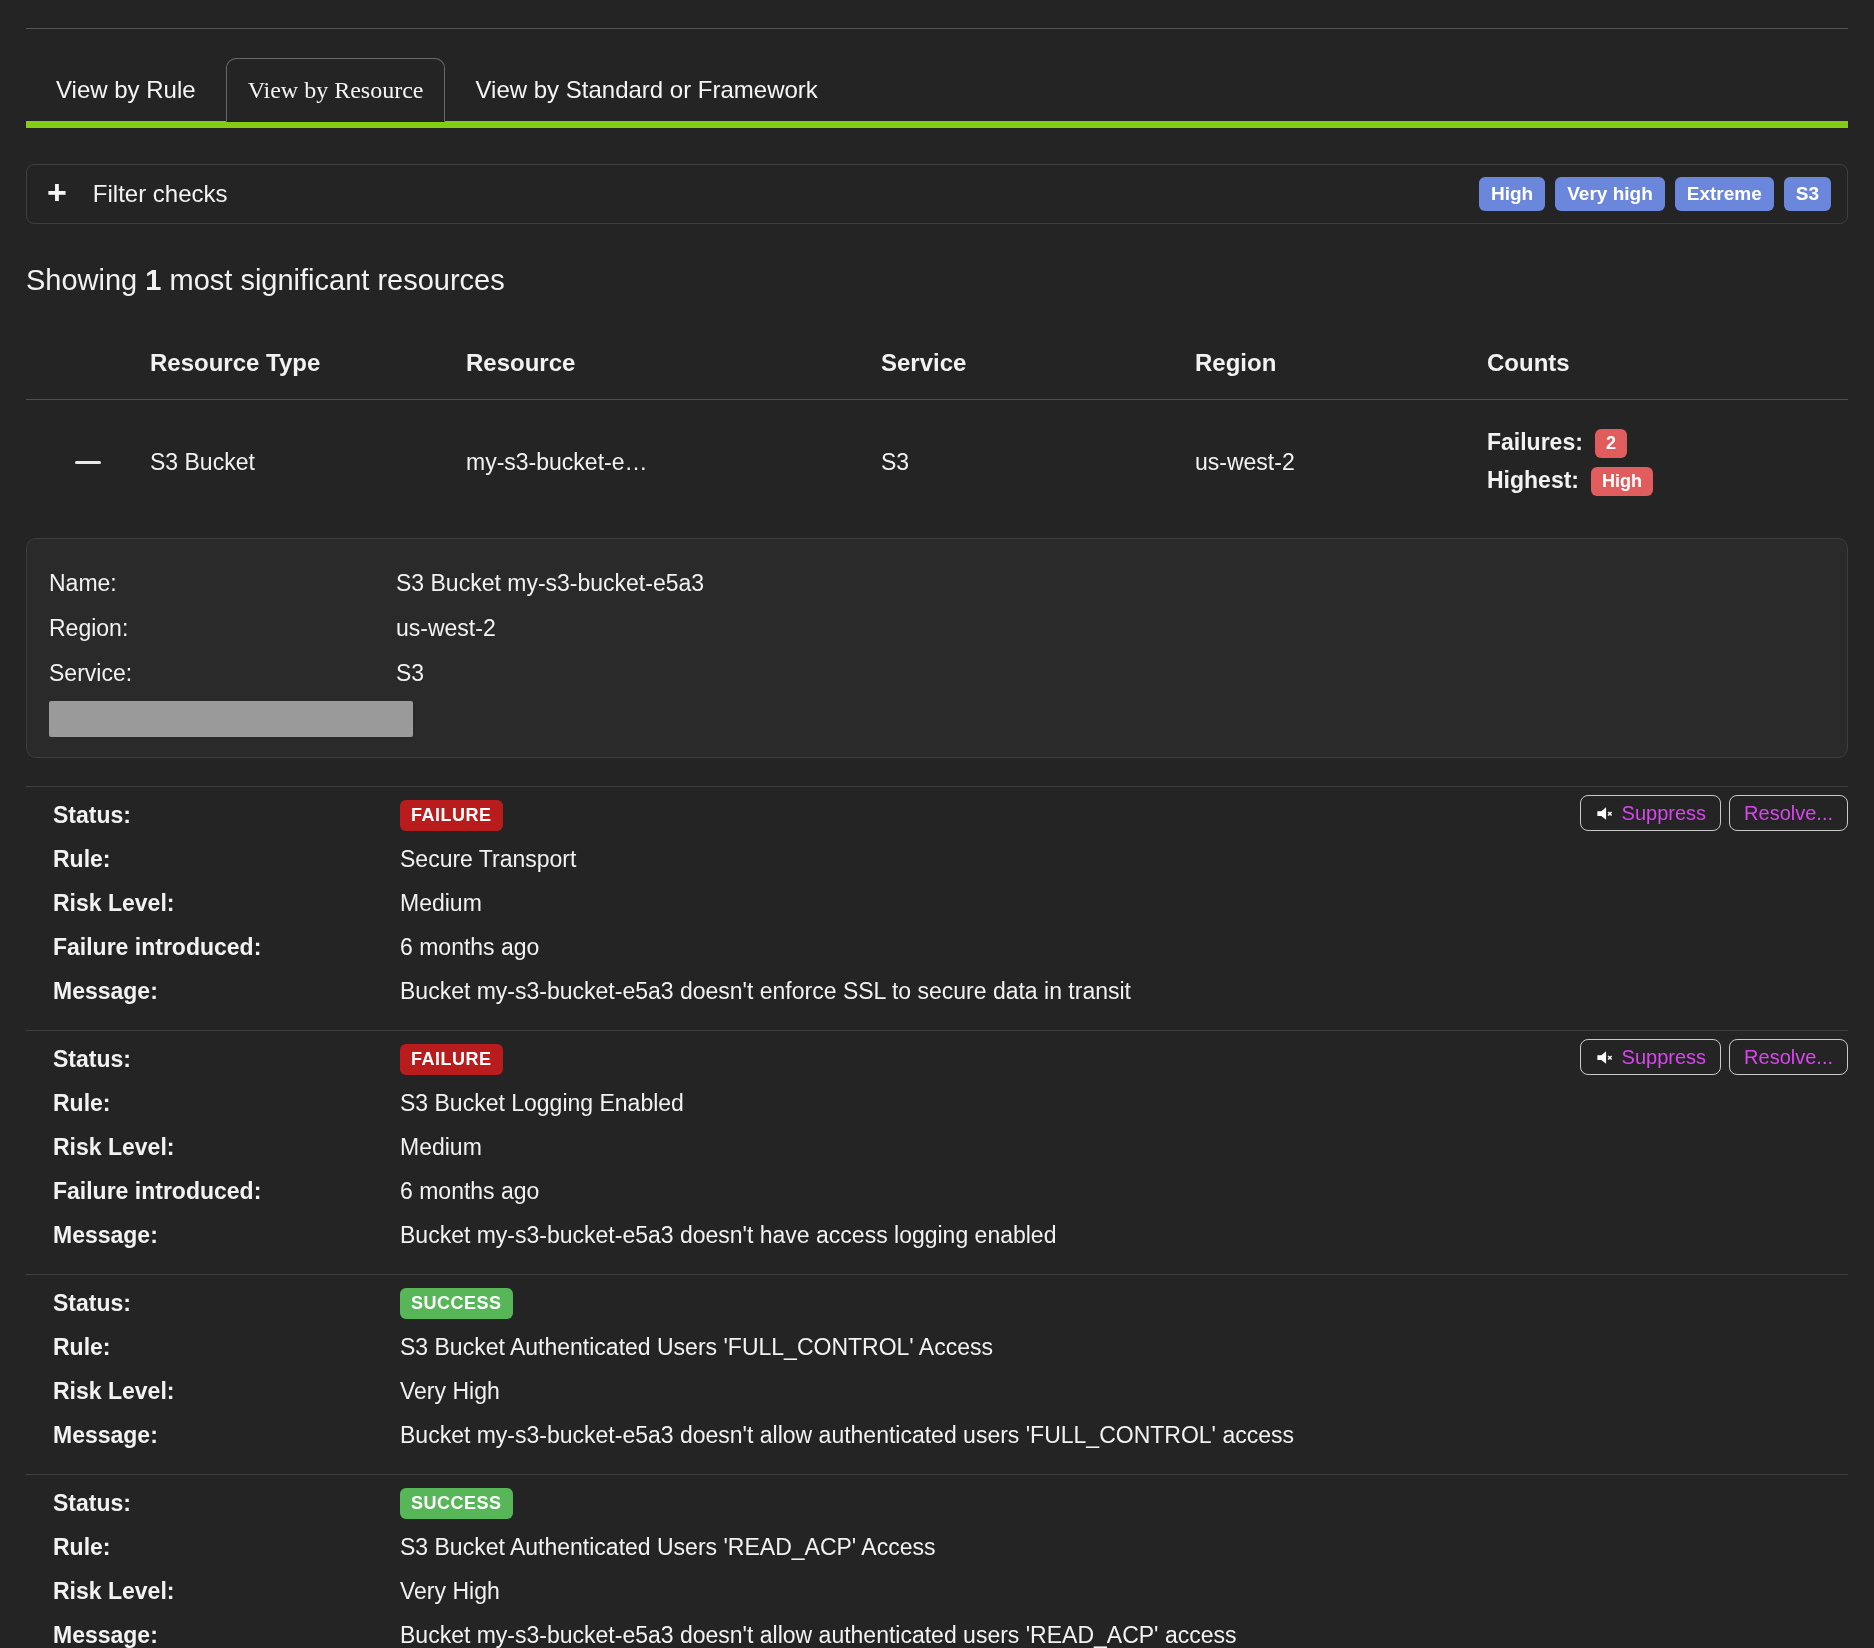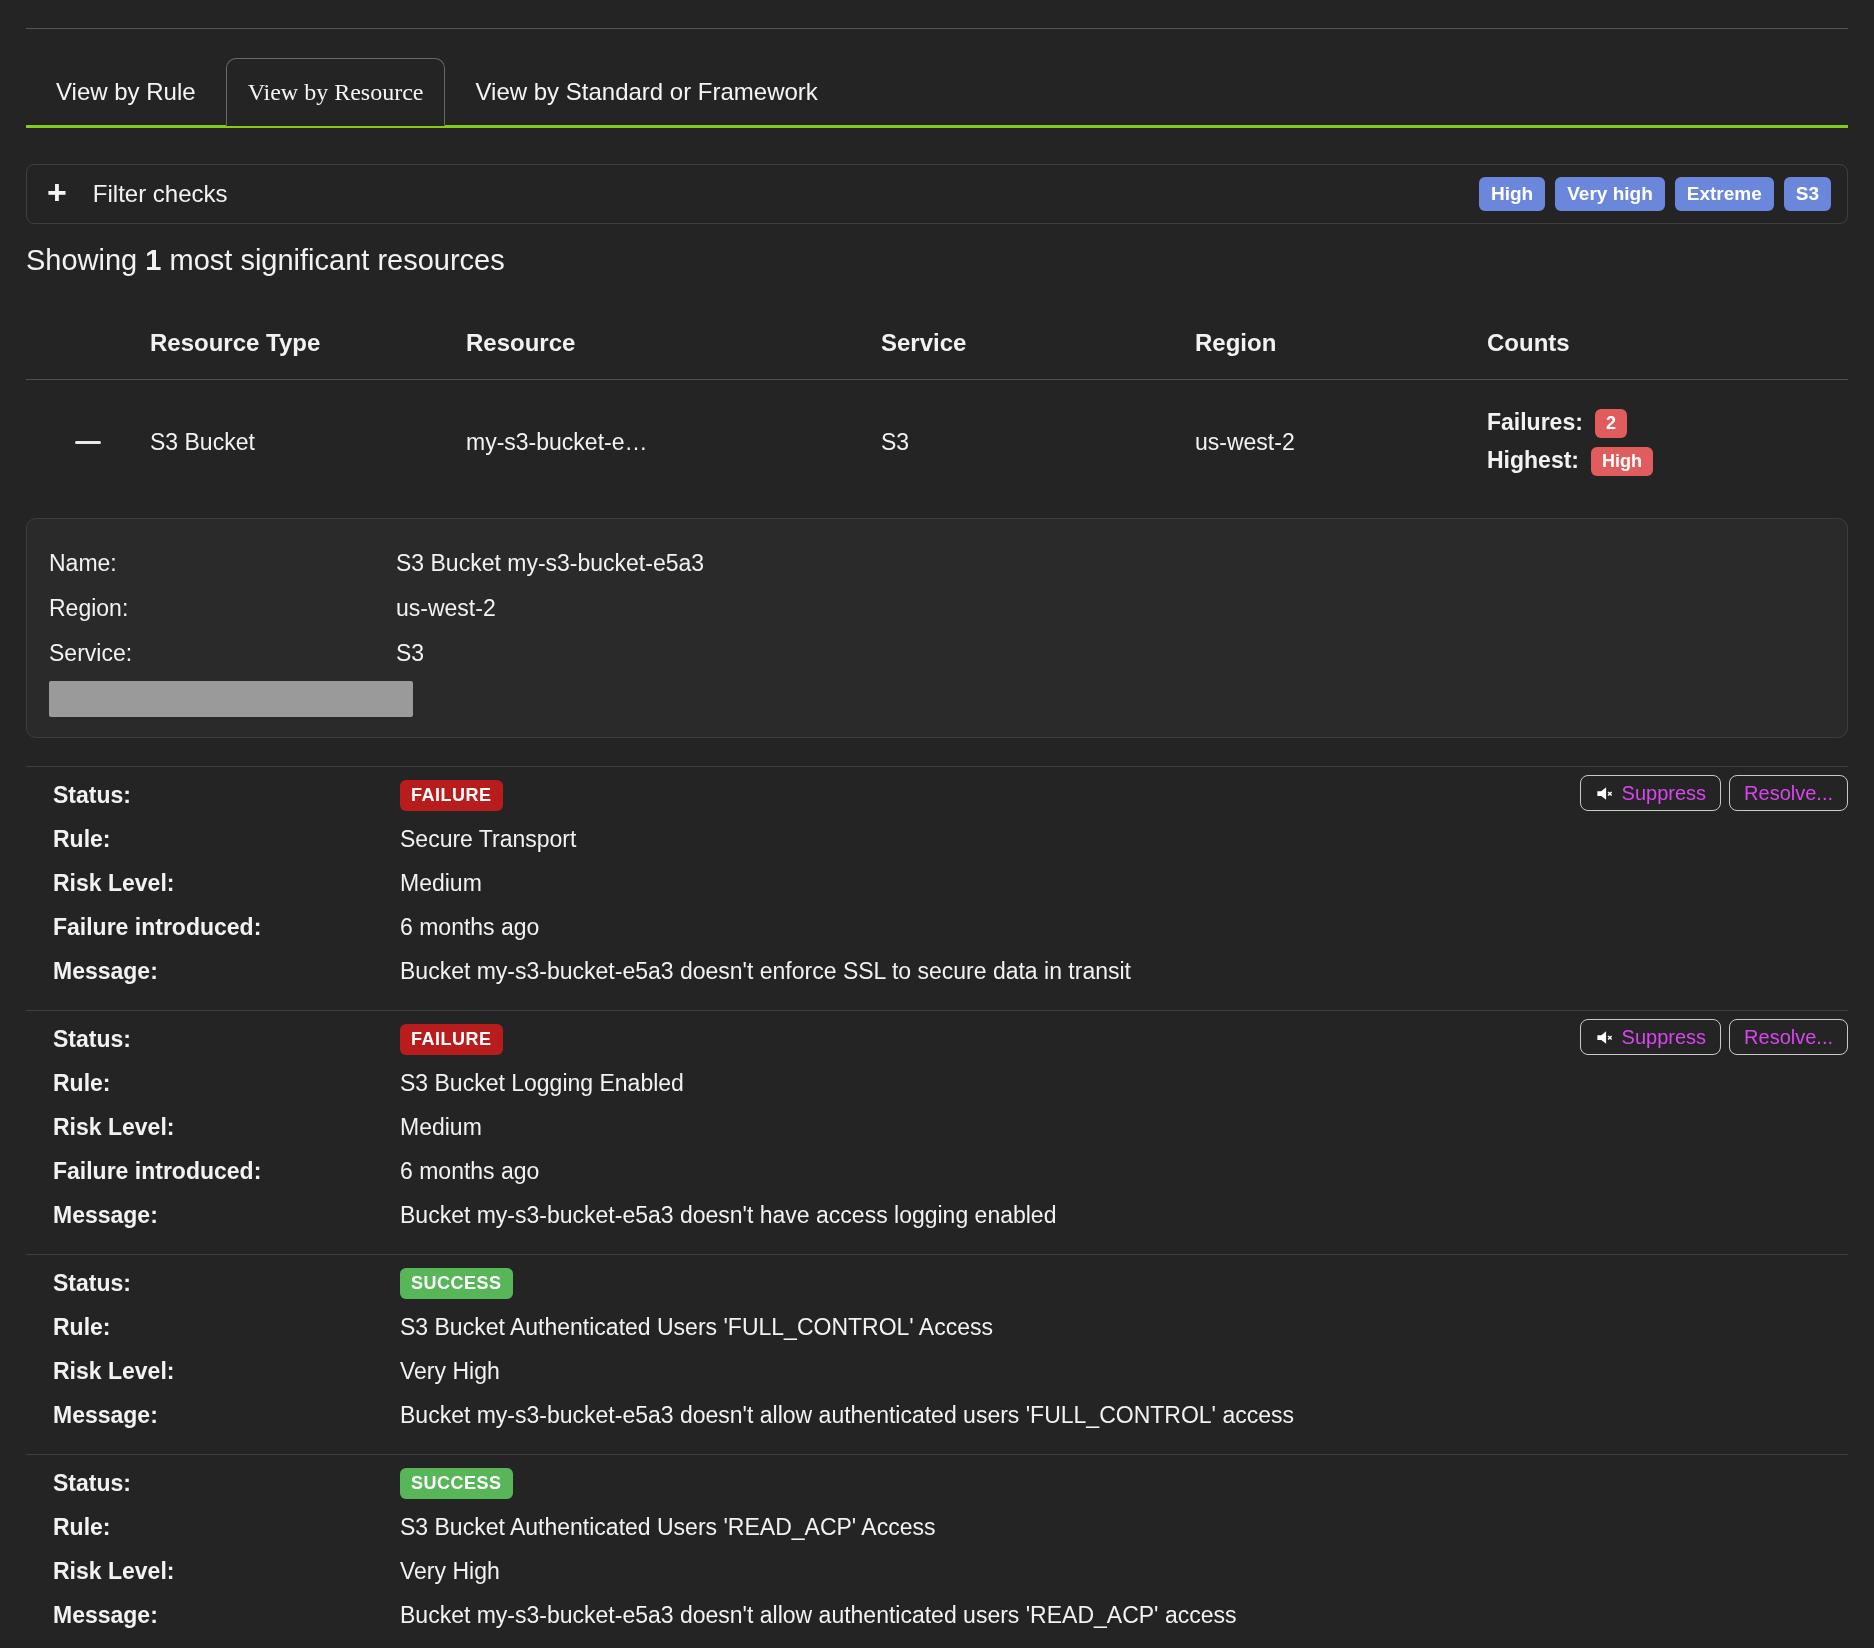--- a/index.html
+++ b/index.html
@@ -12,21 +12,21 @@
   }
   .page { padding: 0 26px; }
 
   
   .top-divider { margin-top: 28px; border-top: 1px solid #555; }
 
   
   .tabs {
     display: flex; align-items: stretch;
     margin-top: 29px;
-    border-bottom: 3px solid #84cc16;
+    border-bottom: 7px solid #84cc16;
     height: 70px;
   }
   .tab {
     display: flex; align-items: center;
     padding: 0 30px;
     font-size: 24px; color: #f5f5f5;
     cursor: pointer; white-space: nowrap;
   }
   .tab.active {
     border: 1px solid #6a6a6a;
@@ -53,21 +53,21 @@
   .filter-label { font-size: 24px; }
   .filter-badges { margin-left: auto; display: flex; gap: 10px; }
   .badge-blue {
     background: #6b87db; color: #fff;
     font-size: 19px; font-weight: 700;
     padding: 6px 12px; border-radius: 6px;
     cursor: pointer; white-space: nowrap;
   }
 
   
-  .summary { margin-top: 20px; font-size: 29px; }
+  .summary { margin-top: 40px; font-size: 29px; }
   .summary b { font-weight: 700; }
 
   
   .rtable { margin-top: 0; }
   .thead, .trow {
     display: grid;
     grid-template-columns: 124px 316px 415px 314px 292px 1fr;
     align-items: center;
   }
   .thead { height: 102px; font-weight: 700; font-size: 24px; padding-top: 30px; }

